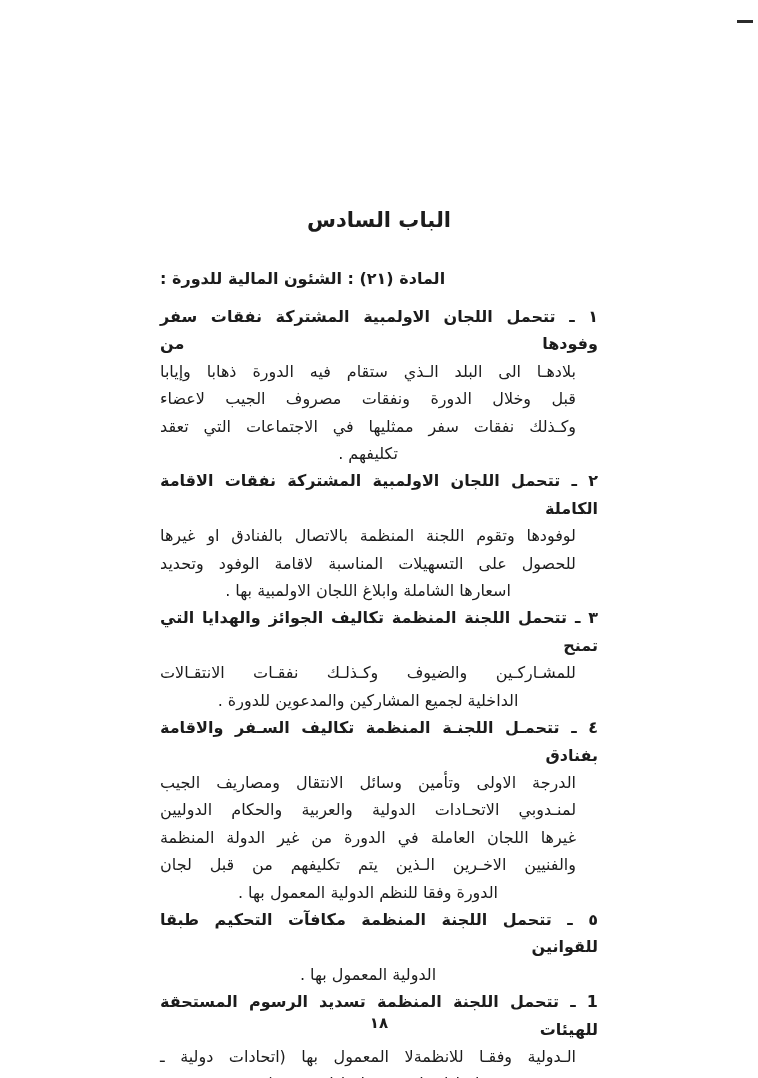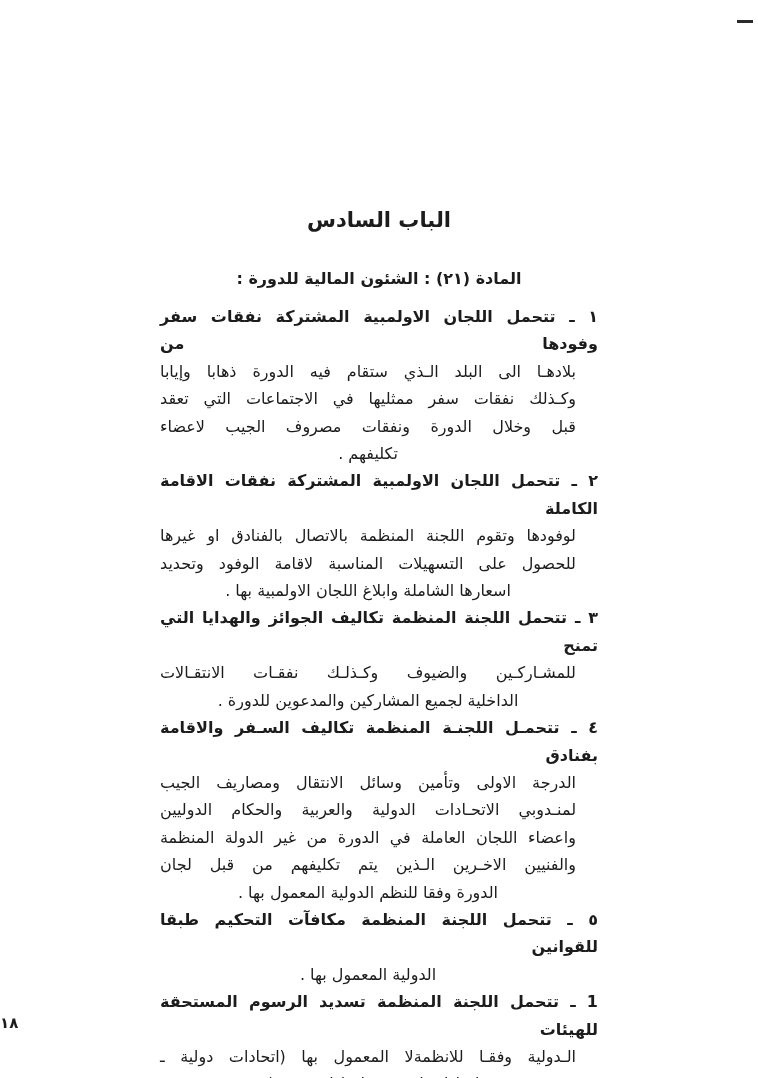--- a/index.html
+++ b/index.html
@@ -34,42 +34,42 @@
   .content {
     position: absolute;
     top: 266px;
     right: 160px;
     width: 438px;
     direction: rtl;
   }
   .article-heading {
     font-size: 16px;
     font-weight: bold;
-    text-align: center;
+    text-align: left;
     line-height: 26px;
     margin-bottom: 11px;
   }
   .para {
     font-size: 16px;
     line-height: 27.4px;
     margin: 0;
   }
   .para .line {
     text-align: justify;
     text-align-last: justify;
     padding-right: 22px;
   }
   .para .line:first-child { padding-right: 0; font-weight: bold; }
   .para .line:last-child  { text-align-last: center; }
   .page-number {
     position: absolute;
     top: 1014px;
     left: 0;
     width: 100%;
-    text-align: left;
+    text-align: center;
     font-size: 15px;
     font-weight: bold;
     letter-spacing: 3px;
   }
 </style>
 </head>
 <body>
 
 <div class="page">
 
@@ -77,40 +77,40 @@
 
   <div class="chapter-title">الباب السادس</div>
 
   <div class="content" dir="rtl">
 
     <div class="article-heading">المادة (٢١) : الشئون المالية للدورة :</div>
 
     <div class="para">
         <div class="line">١ ـ تتحمل اللجان الاولمبية المشتركة نفقات سفر وفودها من</div>
         <div class="line">بلادهـا الى البلد الـذي ستقام فيه الدورة ذهابا وإيابا</div>
+        <div class="line">قبل وخلال الدورة ونفقات مصروف الجيب لاعضاء</div>
         <div class="line">وكـذلك نفقات سفر ممثليها في الاجتماعات التي تعقد</div>
-        <div class="line">قبل وخلال الدورة ونفقات مصروف الجيب لاعضاء</div>
         <div class="line">تكليفهم .</div>
       </div>
     <div class="para">
         <div class="line">٢ ـ تتحمل اللجان الاولمبية المشتركة نفقات الاقامة الكاملة</div>
         <div class="line">لوفودها وتقوم اللجنة المنظمة بالاتصال بالفنادق او غيرها</div>
         <div class="line">للحصول على التسهيلات المناسبة لاقامة الوفود وتحديد</div>
         <div class="line">اسعارها الشاملة وابلاغ اللجان الاولمبية بها .</div>
       </div>
     <div class="para">
         <div class="line">٣ ـ تتحمل اللجنة المنظمة تكاليف الجوائز والهدايا التي تمنح</div>
         <div class="line">للمشـاركـين والضيوف وكـذلـك نفقـات الانتقـالات</div>
         <div class="line">الداخلية لجميع المشاركين والمدعوين للدورة .</div>
       </div>
     <div class="para">
         <div class="line">٤ ـ تتحمـل اللجنـة المنظمة تكاليف السـفر والاقامة بفنادق</div>
         <div class="line">الدرجة الاولى وتأمين وسائل الانتقال ومصاريف الجيب</div>
         <div class="line">لمنـدوبي الاتحـادات الدولية والعربية والحكام الدوليين</div>
-        <div class="line">واعضاء اللجان العاملة في الدورة من غير الدولة المنظمة</div>
+        <div class="line">غيرها اللجان العاملة في الدورة من غير الدولة المنظمة</div>
         <div class="line">والفنيين الاخـرين الـذين يتم تكليفهم من قبل لجان</div>
         <div class="line">الدورة وفقا للنظم الدولية المعمول بها .</div>
       </div>
     <div class="para">
         <div class="line">٥ ـ تتحمل اللجنة المنظمة مكافآت التحكيم طبقا للقوانين</div>
         <div class="line">الدولية المعمول بها .</div>
       </div>
     <div class="para">
         <div class="line">1 ـ تتحمل اللجنة المنظمة تسديد الرسوم المستحقة للهيئات</div>
         <div class="line">الـدولية وفقـا للانظمةلا المعمول بها (اتحادات دولية ـ</div>

